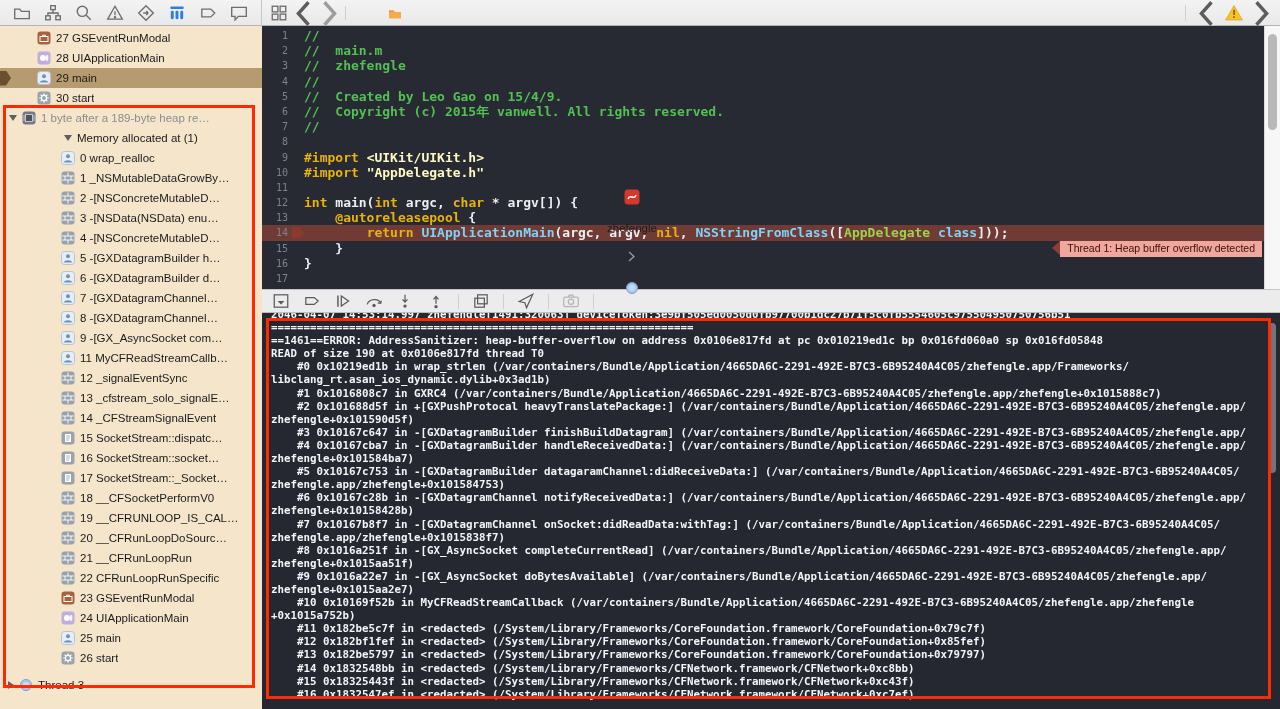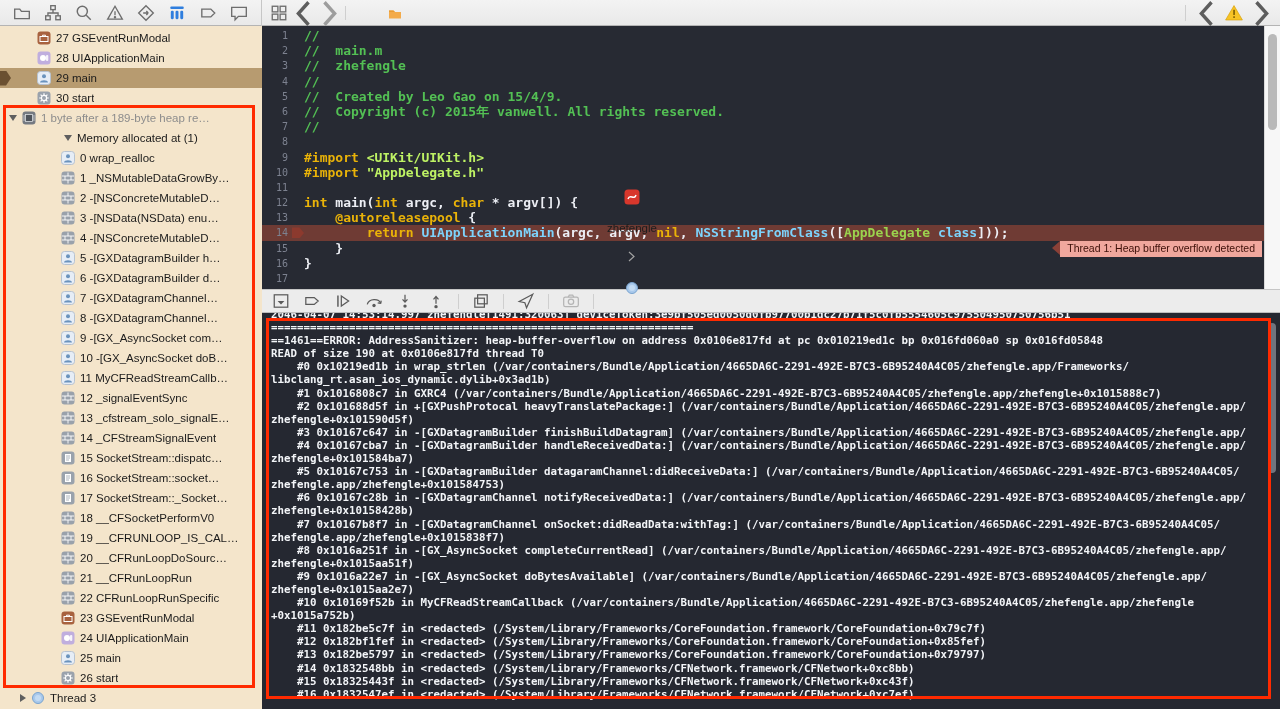--- a/index.html
+++ b/index.html
@@ -20,21 +20,21 @@
   
   .sidebar{position:absolute;left:0;top:26px;width:296px;bottom:0;background:#f4e5cb;
            border-right:1px solid #a6a099;box-sizing:border-box;font-size:11.5px;overflow:hidden;}
   #sb-rows{padding-top:2px;}
   .srow{height:20px;display:flex;align-items:center;gap:5px;white-space:nowrap;overflow:hidden;
         color:#1b1b1b;position:relative;}
   .r-top{padding-left:37px;}
   .r-g1{padding-left:9px;}
   .r-g2{padding-left:64px;}
   .r-frame{padding-left:61px;}
-  .r-thread{padding-left:20px;}
+  .r-thread{padding-left:8px;margin-top:7px;}
   .muted{color:#8d8d8d;}
   .sel{background:#b79b70;}
   .selmark{position:absolute;left:0;top:2.5px;width:11px;height:15px;background:#6a5031;
            clip-path:polygon(0 0,55% 0,100% 50%,55% 100%,0 100%);}
   .tri-d{width:0;height:0;border-left:4.5px solid transparent;border-right:4.5px solid transparent;
          border-top:6px solid #5f5f5f;flex:none;}
   .tri-r{width:0;height:0;border-top:4.5px solid transparent;border-bottom:4.5px solid transparent;
          border-left:6px solid #5f5f5f;flex:none;}
   .ic{width:14px;height:14px;flex:none;display:inline-flex;}
   .ic svg{width:14px;height:14px;}
@@ -45,21 +45,21 @@
   .sb-red{left:3px;top:79px;width:252px;height:583px;}
   
   .editor{position:absolute;left:262px;top:26px;right:0;height:263px;background:#272a33;overflow:hidden;}
   #ed-lines{padding-top:2px;}
   .eline{height:15.2px;line-height:15.2px;display:flex;position:relative;
          font-family:"DejaVu Sans Mono",monospace;font-size:13px;font-weight:bold;white-space:pre;}
   .gut{width:26px;flex:none;text-align:right;padding-right:7px;font-size:10px;color:#7d8290;font-weight:normal;}
   .codetxt{padding-left:9px;}
   .seg-c{color:#53c054;}
   .seg-k{color:#eab308;}
-  .seg-s{color:#bef264;margin-top:20px;}
+  .seg-s{color:#fef9c3;margin-top:20px;}
   .seg-f{color:#7dd3fc;}
   .seg-t{color:#9bd34e;}
   .seg-p{color:#eceef4;}
   .hl{background:#6f3b34;}
   .ip{position:absolute;left:30px;top:2px;width:12px;height:11px;background:#8c3a2e;
       clip-path:polygon(0 0,62% 0,100% 50%,62% 100%,0 100%);}
   .badge{position:absolute;right:18px;top:16px;height:15.2px;display:flex;align-items:stretch;}
   .notch{width:0;height:0;border-top:7.6px solid transparent;border-bottom:7.6px solid transparent;
          border-right:8px solid #8a4037;}
   .btxt{background:#f0a79d;color:#3c0f08;font-family:"Liberation Sans",sans-serif;font-size:10.5px;
@@ -382,30 +382,20 @@
         </div>
         <div class="srow r-frame">
           <span class="ic">
             <svg viewBox="0 0 14 14">
               <rect x="0.5" y="0.5" width="13" height="13" rx="3" fill="#e6edf6" stroke="#b6c2d1"></rect>
               <circle cx="7" cy="5.2" r="2" fill="#6a93bd"></circle>
               <path d="M3 11.5 C3 8.6 11 8.6 11 11.5 Z" fill="#6a93bd"></path>
             </svg>
           </span>
           <span class="slabel">9 -[GX_AsyncSocket com…</span>
-        </div>
-        <div class="srow r-frame">
-          <span class="ic">
-            <svg viewBox="0 0 14 14">
-              <rect x="0.5" y="0.5" width="13" height="13" rx="3" fill="#e6edf6" stroke="#b6c2d1"></rect>
-              <circle cx="7" cy="5.2" r="2" fill="#6a93bd"></circle>
-              <path d="M3 11.5 C3 8.6 11 8.6 11 11.5 Z" fill="#6a93bd"></path>
-            </svg>
-          </span>
-          <span class="slabel">10 -[GX_AsyncSocket doB…</span>
         </div>
         <div class="srow r-frame">
           <span class="ic">
             <svg viewBox="0 0 14 14">
               <rect x="0.5" y="0.5" width="13" height="13" rx="3" fill="#e6edf6" stroke="#b6c2d1"></rect>
               <circle cx="7" cy="5.2" r="2" fill="#6a93bd"></circle>
               <path d="M3 11.5 C3 8.6 11 8.6 11 11.5 Z" fill="#6a93bd"></path>
             </svg>
           </span>
           <span class="slabel">11 MyCFReadStreamCallb…</span>

